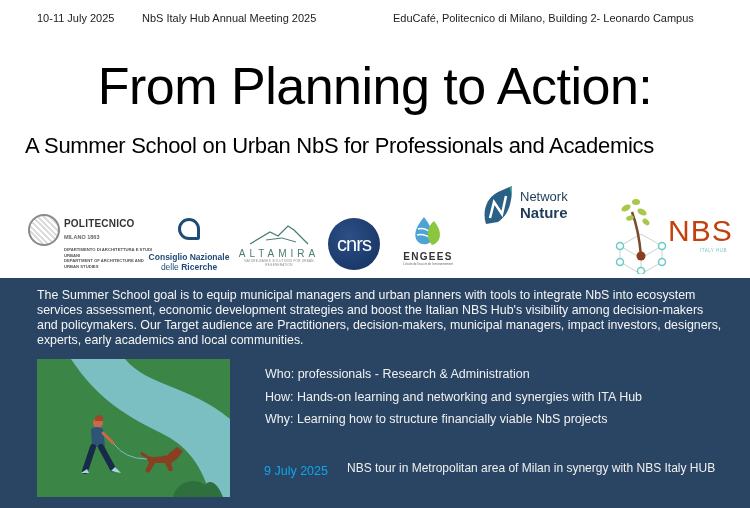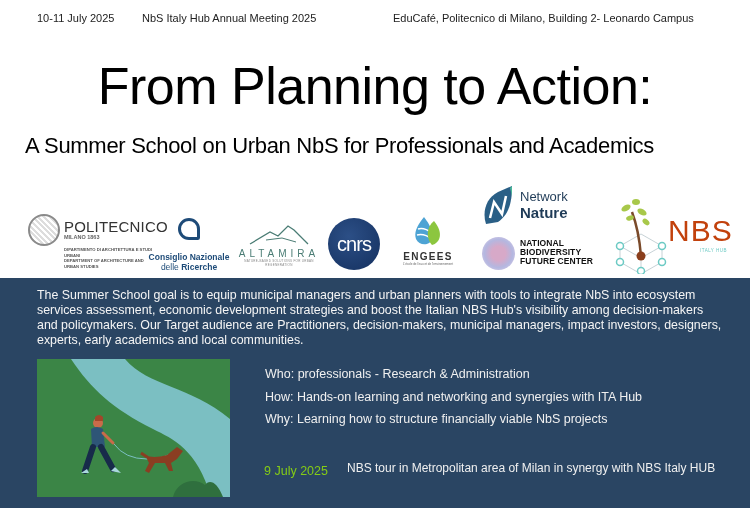--- a/index.html
+++ b/index.html
@@ -17,21 +17,21 @@
     .subtitle { position: absolute; top: 133px; left: 0; width: 679px; text-align: center;
                 font-size: 22px; color: #000; letter-spacing: -0.3px; line-height: 1.2; }
 
     .logos { position: absolute; top: 180px; left: 0; width: 750px; height: 98px; }
     .logo { position: absolute; }
 
     
     .polimi { left: 28px; top: 32px; width: 120px; height: 62px; }
     .polimi .seal { position: absolute; left: 0; top: 2px; width: 32px; height: 32px; border-radius: 50%;
                     border: 2px solid #8a8a8a; background: repeating-linear-gradient(45deg,#ddd 0 2px,#fff 2px 4px); }
-    .polimi .name { position: absolute; left: 36px; top: 6px; font-size: 15px; font-weight: normal; color: #333; letter-spacing: 0.2px; }
+    .polimi .name { position: absolute; left: 36px; top: 6px; font-size: 10px; font-weight: bold; color: #333; letter-spacing: 0.2px; }
     .polimi .year { position: absolute; left: 36px; top: 22px; font-size: 5.5px; font-weight: bold; color: #666; }
     .polimi .dept { position: absolute; left: 36px; top: 35px; font-size: 4.2px; font-weight: bold; color: #555; line-height: 1.35; width: 90px; }
 
     
     .cnr { left: 148px; top: 38px; width: 82px; height: 52px; text-align: center; }
     .cnr .mark { margin: 0 auto; width: 22px; height: 22px; border: 3px solid #1e4b78; border-radius: 50% 50% 10% 50%; }
     .cnr .l1 { font-size: 8.5px; font-weight: bold; color: #1e4b78; margin-top: 12px; white-space: nowrap; }
     .cnr .l2 { font-size: 8.5px; color: #1e4b78; white-space: nowrap; }
     .cnr .l2 b { font-weight: bold; }
 
@@ -72,21 +72,21 @@
     
     .band { position: absolute; top: 278px; left: 0; width: 750px; height: 230px; background: #2a4563; color: #f2f2f2; }
     .intro { position: absolute; top: 10px; left: 37px; width: 690px; font-size: 12.4px; line-height: 15px; color: #f5f5f5; }
 
     .illustration { position: absolute; top: 81px; left: 37px; width: 193px; height: 138px; overflow: hidden; background: #3b8546; }
 
     .details { position: absolute; top: 85px; left: 265px; }
     .details .row { font-size: 12.5px; line-height: 22.5px; color: #f0f0f0; white-space: nowrap; }
 
     .tour { position: absolute; top: 184px; left: 264px; width: 470px; }
-    .tour .date { position: absolute; left: 0; top: 2px; font-size: 12.5px; color: #84cc16; white-space: nowrap; }
+    .tour .date { position: absolute; left: 0; top: 2px; font-size: 12.5px; color: #0ea5e9; white-space: nowrap; }
     .tour .desc { position: absolute; left: 83px; top: 0; width: 380px; font-size: 12px; line-height: 13.5px; color: #f0f0f0; }
   </style>
 </head>
 <body>
 
 <div class="topbar">
   <span class="tb-date">10-11 July 2025</span>
   <span class="tb-meeting">NbS Italy Hub Annual Meeting 2025</span>
   <span class="tb-venue">EduCafé, Politecnico di Milano, Building 2- Leonardo Campus</span>
 </div>
@@ -136,28 +136,20 @@
   <div class="logo netnat">
     <svg class="leaf" width="32" height="40" viewBox="0 0 32 40">
       <path d="M4 38 C0 26 4 12 16 6 L30 0 C30 14 28 28 16 36 Z" fill="#2a5f86"></path>
       <path d="M8 32 L12 16 L20 28 L24 10" fill="none" stroke="#fff" stroke-width="2.5"></path>
       <path d="M28 2 L30 0 L30 10 Z" fill="#4bb89a"></path>
     </svg>
     <div class="t1">Network</div>
     <div class="t2">Nature</div>
   </div>
 
-  <div class="logo nbfc">
-    <div class="globe"></div>
-    <div class="txt">
-      <div>NATIONAL</div>
-      <div>BIODIVERSITY</div>
-      <div>FUTURE CENTER</div>
-    </div>
-  </div>
 
   <div class="logo nbs">
     <svg width="58" height="76" viewBox="0 0 58 76" style="position:absolute;left:0;top:0;">
       <g stroke="#b9c7cc" stroke-width="0.8" fill="none">
         <path d="M29 36 L8 48 L8 64 L29 76 M29 36 L50 48 L50 64 L29 76 M8 48 L29 60 L50 48 M29 60 L29 76"></path>
       </g>
       <g fill="#fff" stroke="#6ccac4" stroke-width="1.5">
         <circle cx="8" cy="48" r="3.5"></circle>
           <circle cx="50" cy="48" r="3.5"></circle>
         <circle cx="8" cy="64" r="3.5"></circle>

